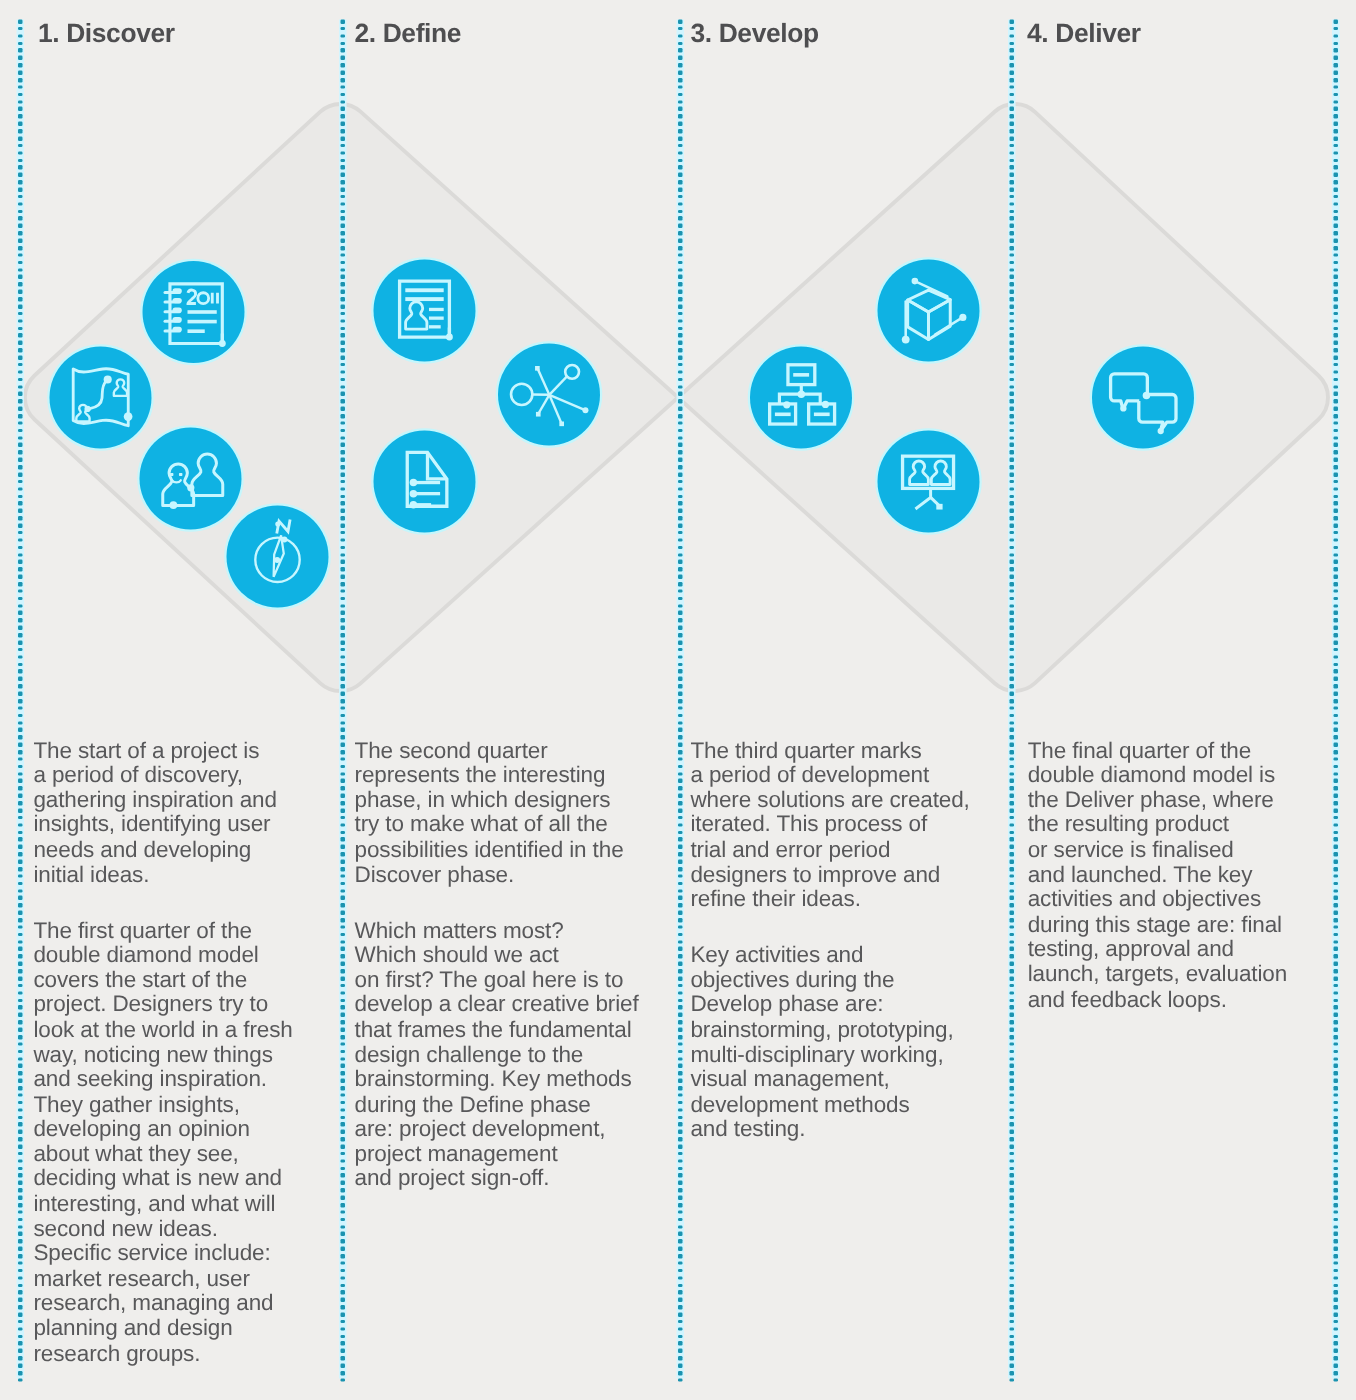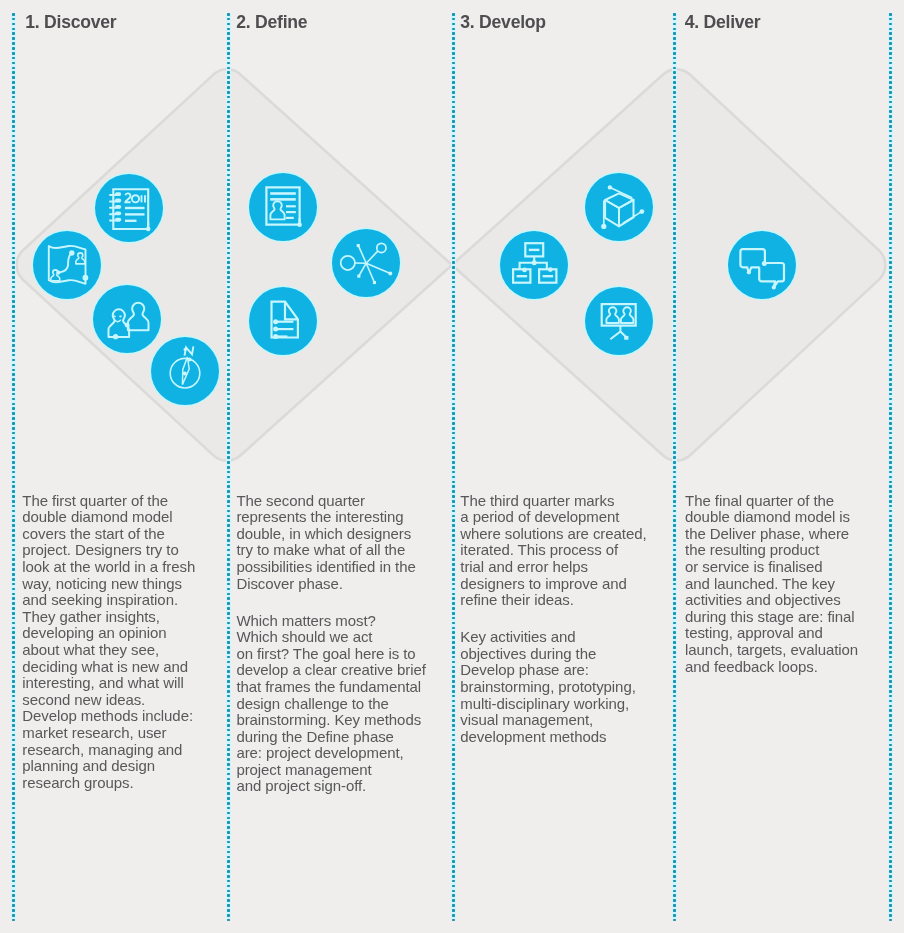--- a/index.html
+++ b/index.html
@@ -988,45 +988,53 @@
       <i class="dseg" style="top:905.82px"></i>
     </div>
 
   <div class="heading" style="left:25.3px;top:12.2px">1. Discover</div>
   <div class="heading" style="left:236.3px;top:12.2px">2. Define</div>
   <div class="heading" style="left:460.3px;top:12.2px">3. Develop</div>
   <div class="heading" style="left:684.7px;top:12.2px">4. Deliver</div>
 
   <div class="copy" style="left:22.3px;top:492.6px;width:190px">
       <p>
+        <span class="ln">The start of a project is</span>
+        <span class="ln">a period of discovery,</span>
+        <span class="ln">gathering inspiration and</span>
+        <span class="ln">insights, identifying user</span>
+        <span class="ln">needs and developing</span>
+        <span class="ln">initial ideas.</span>
+      </p>
+      <p>
         <span class="ln">The first quarter of the</span>
         <span class="ln">double diamond model</span>
         <span class="ln">covers the start of the</span>
         <span class="ln">project. Designers try to</span>
         <span class="ln">look at the world in a fresh</span>
         <span class="ln">way, noticing new things</span>
         <span class="ln">and seeking inspiration.</span>
         <span class="ln">They gather insights,</span>
         <span class="ln">developing an opinion</span>
         <span class="ln">about what they see,</span>
         <span class="ln">deciding what is new and</span>
         <span class="ln">interesting, and what will</span>
         <span class="ln">second new ideas.</span>
-        <span class="ln">Develop methods include:</span>
+        <span class="ln">Specific service include:</span>
         <span class="ln">market research, user</span>
         <span class="ln">research, managing and</span>
         <span class="ln">planning and design</span>
         <span class="ln">research groups.</span>
       </p>
     </div>
   <div class="copy" style="left:236.4px;top:492.6px;width:200px">
       <p>
         <span class="ln">The second quarter</span>
         <span class="ln">represents the interesting</span>
-        <span class="ln">double, in which designers</span>
+        <span class="ln">phase, in which designers</span>
         <span class="ln">try to make what of all the</span>
         <span class="ln">possibilities identified in the</span>
         <span class="ln">Discover phase.</span>
       </p>
       <p>
         <span class="ln">Which matters most?</span>
         <span class="ln">Which should we act</span>
         <span class="ln">on first? The goal here is to</span>
         <span class="ln">develop a clear creative brief</span>
         <span class="ln">that frames the fundamental</span>
@@ -1037,32 +1045,33 @@
         <span class="ln">project management</span>
         <span class="ln">and project sign-off.</span>
       </p>
     </div>
   <div class="copy" style="left:460.3px;top:492.6px;width:204px">
       <p>
         <span class="ln">The third quarter marks</span>
         <span class="ln">a period of development</span>
         <span class="ln">where solutions are created,</span>
         <span class="ln">iterated. This process of</span>
-        <span class="ln">trial and error helps</span>
+        <span class="ln">trial and error period</span>
         <span class="ln">designers to improve and</span>
         <span class="ln">refine their ideas.</span>
       </p>
       <p>
         <span class="ln">Key activities and</span>
         <span class="ln">objectives during the</span>
         <span class="ln">Develop phase are:</span>
         <span class="ln">brainstorming, prototyping,</span>
         <span class="ln">multi-disciplinary working,</span>
         <span class="ln">visual management,</span>
         <span class="ln">development methods</span>
+        <span class="ln">and testing.</span>
       </p>
     </div>
   <div class="copy" style="left:685.1px;top:492.6px;width:200px">
       <p>
         <span class="ln">The final quarter of the</span>
         <span class="ln">double diamond model is</span>
         <span class="ln">the Deliver phase, where</span>
         <span class="ln">the resulting product</span>
         <span class="ln">or service is finalised</span>
         <span class="ln">and launched. The key</span>

